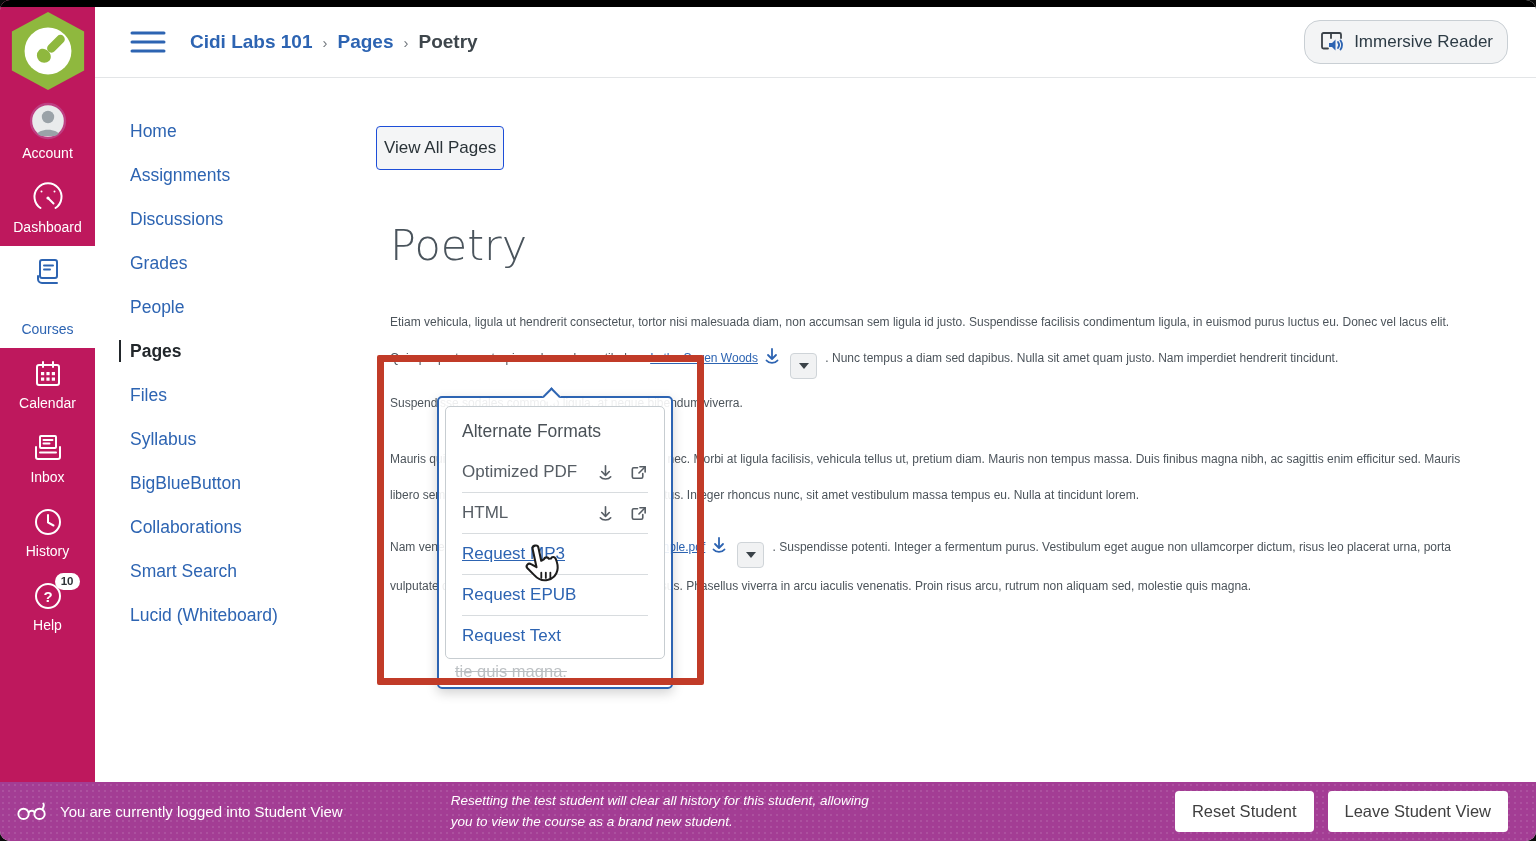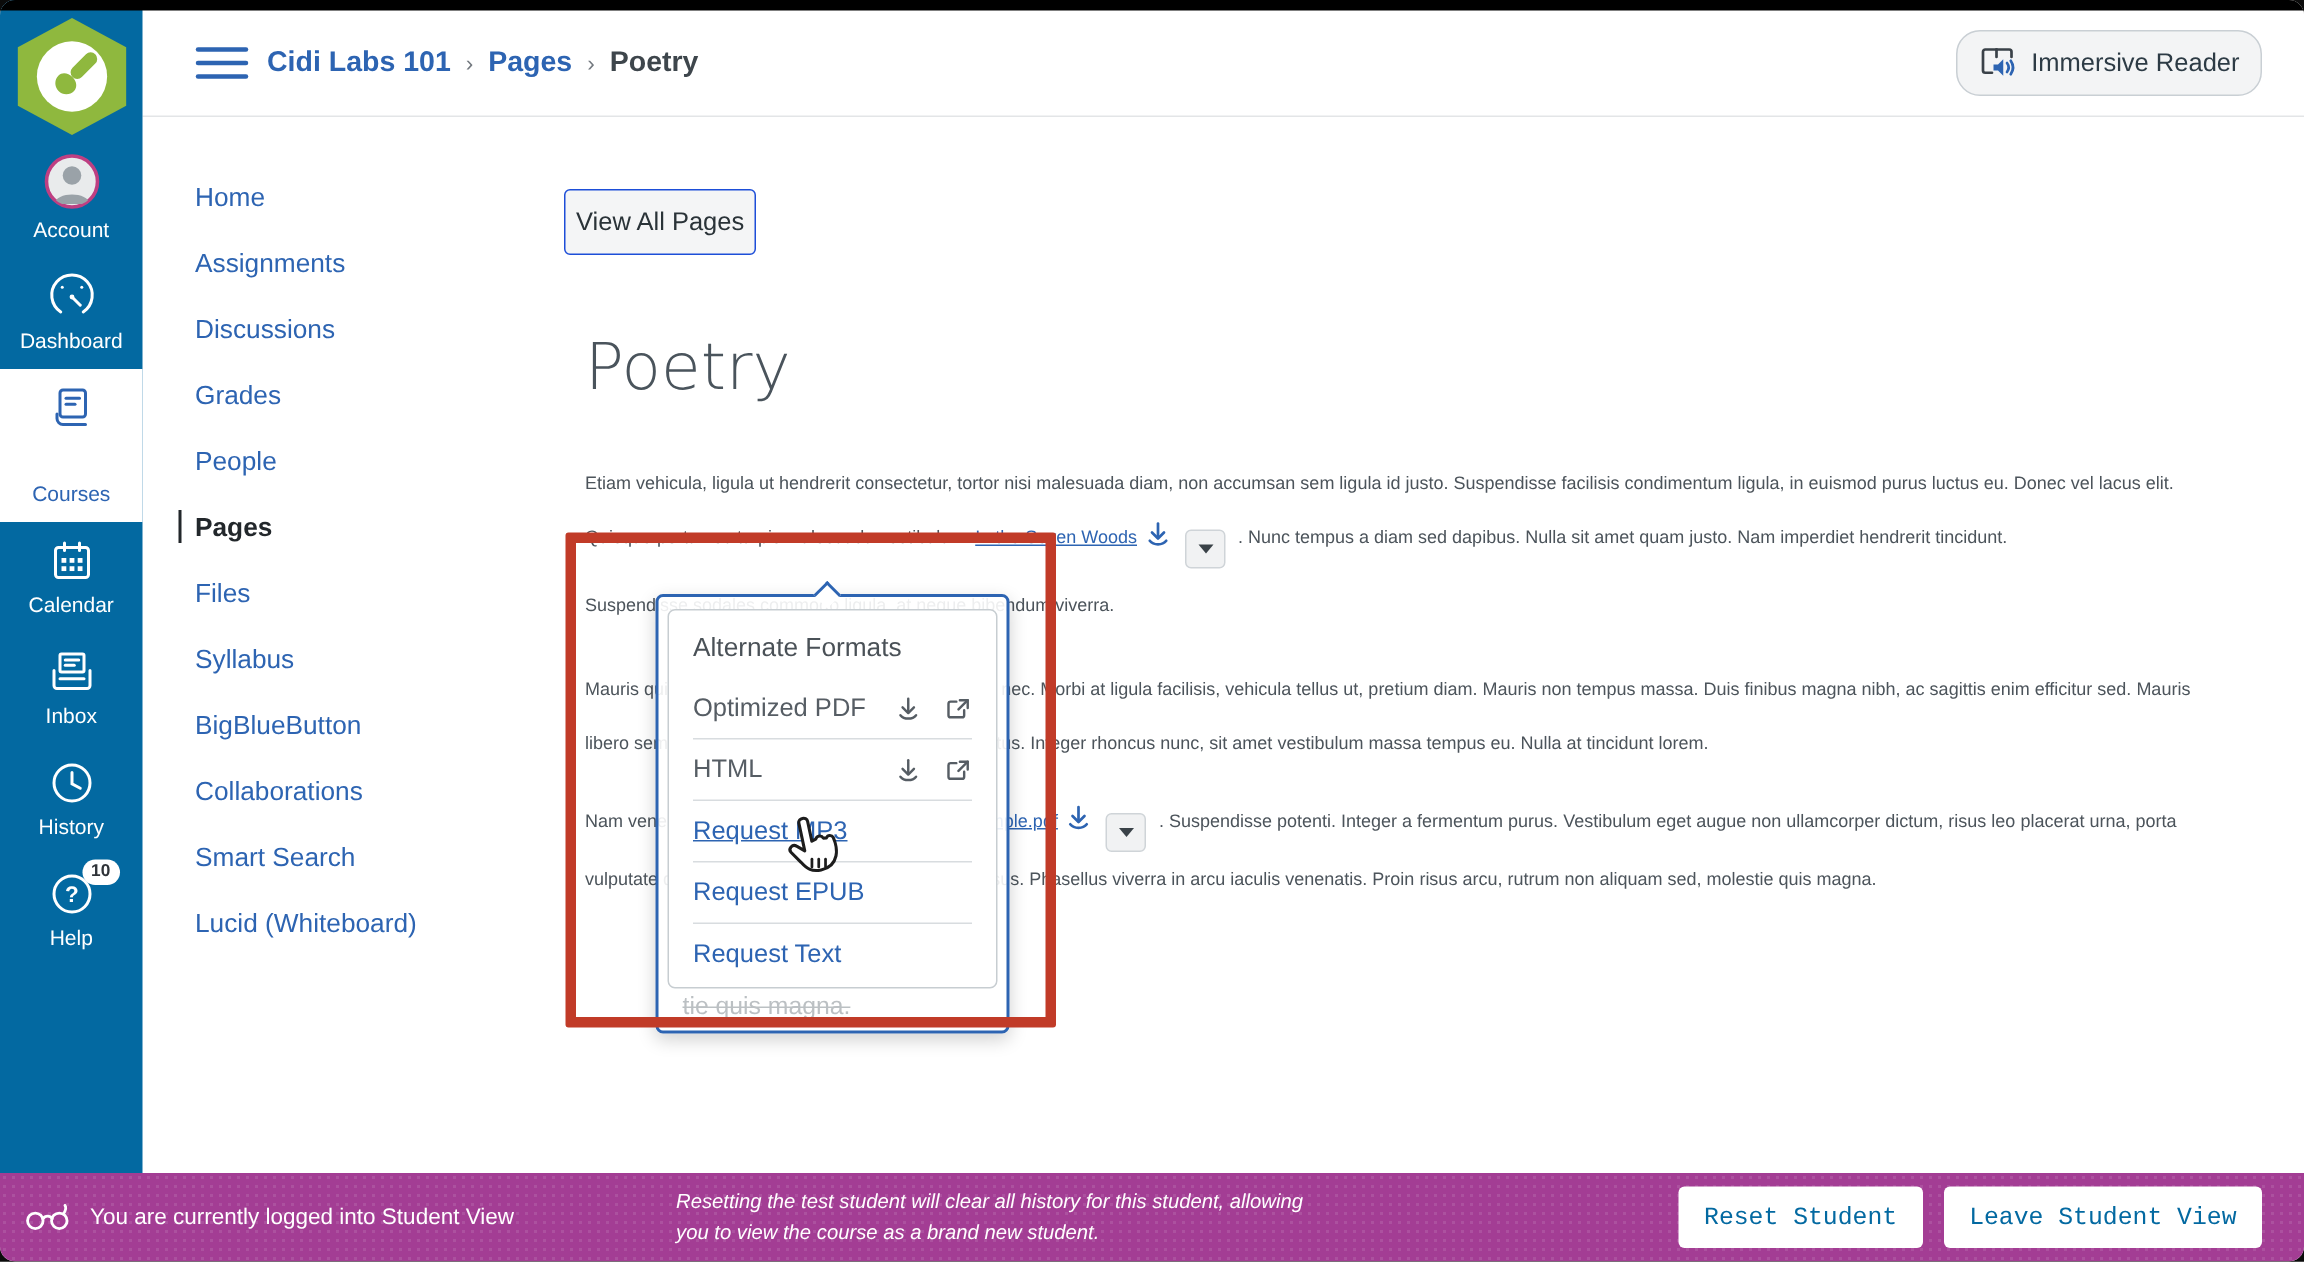--- a/index.html
+++ b/index.html
@@ -2,37 +2,37 @@
 <html><head>
 <meta charset="utf-8">
 <style>
   html,body{margin:0;padding:0;background:#0b0b0b;}
   *{box-sizing:border-box;}
   .frame{position:relative;width:1536px;height:841px;background:#fff;overflow:hidden;
          border-radius:10px;font-family:"Liberation Sans",sans-serif;-webkit-font-smoothing:antialiased;}
   .top-strip{position:absolute;top:0;left:0;right:0;height:7px;background:#000;z-index:30;}
 
   
-  .global-nav{position:absolute;left:0;top:0;bottom:59px;width:95px;background:#0369a1;z-index:20;
+  .global-nav{position:absolute;left:0;top:0;bottom:59px;width:95px;background:#be185d;z-index:20;
               display:flex;flex-direction:column;align-items:center;}
   .logo{margin-top:10px;width:82px;height:82px;flex:0 0 auto;cursor:pointer;}
   .gn-item{width:100%;display:flex;flex-direction:column;align-items:center;padding:10px 0 11px;
            color:#fff;cursor:pointer;}
   .gn-item:first-of-type{margin-top:6px;}
   .gn-item.active{background:#fff;color:#2D64B2;gap:28px;}
   .gn-label{font-size:14px;margin-top:5px;}
   .gn-icon-wrap{position:relative;line-height:0;}
   .gn-badge{position:absolute;top:-7px;right:-16px;background:#fff;color:#2f3338;font-size:11.5px;
             font-weight:700;border-radius:10px;padding:2px 6px;line-height:1.1;}
 
   
   .top-header{position:absolute;left:95px;right:0;top:7px;height:71px;background:#fff;display:flex;
               align-items:center;border-bottom:1px solid #E3E5E7;z-index:10;padding:0 28px 0 35px;}
   .hamburger{background:none;border:none;padding:0;cursor:pointer;line-height:0;}
-  .breadcrumb{margin-left:12px;font-size:19px;display:flex;align-items:center;gap:10px;white-space:nowrap;justify-content:space-between;}
+  .breadcrumb{margin-left:24px;font-size:19px;display:flex;align-items:center;gap:10px;white-space:nowrap;justify-content:space-between;}
   .breadcrumb a{color:#2D64B2;text-decoration:none;font-weight:600;cursor:pointer;}
   .crumb-sep{color:#73797F;font-size:15px;}
   .crumb-current{color:#3E464C;font-weight:600;}
   .immersive{margin-left:auto;display:flex;align-items:center;gap:9px;background:#F3F4F5;
              border:1px solid #C9CFD4;border-radius:16px;padding:9px 14px;font-size:17px;color:#2D3B45;
              font-family:inherit;cursor:pointer;}
 
   
   .course-nav{position:absolute;left:95px;top:78px;width:281px;padding-top:42px;}
   .cn-item{display:block;margin:0 0 22px 35px;font-size:17.5px;color:#2D64B2;text-decoration:none;
@@ -80,22 +80,22 @@
   .cursor-hand{position:absolute;left:143px;top:465px;z-index:60;pointer-events:none;line-height:0;}
 
   
   .student-bar{position:absolute;left:0;right:0;bottom:0;height:59px;background:#A33D94;z-index:25;
                display:flex;align-items:center;color:#fff;padding:0 28px 0 16px;
                background-image:radial-gradient(rgba(255,255,255,.10) 1px,transparent 1px);
                background-size:6px 6px;}
   .glasses{line-height:0;}
   .bar-msg{font-weight:400;font-size:15px;margin-left:12px;white-space:nowrap;}
   .bar-desc{flex:1;margin-left:108px;font-style:italic;font-size:13.5px;line-height:1.55;}
-  .bar-btn{background:#fff;border:none;border-radius:4px;padding:11px 17px;font-size:16.5px;color:#0369a1;
-           margin-left:14px;font-family:Liberation Mono, monospace;cursor:pointer;white-space:nowrap;}
+  .bar-btn{background:#fff;border:none;border-radius:4px;padding:11px 17px;font-size:16.5px;color:#404040;
+           margin-left:14px;font-family:Liberation Sans, sans-serif;cursor:pointer;white-space:nowrap;}
 </style>
 </head>
 <body>
 
 <div class="frame">
   <div class="top-strip"></div>
 
   <aside class="global-nav">
     <div class="logo">
       <svg width="82" height="82" viewBox="0 0 84 84">

